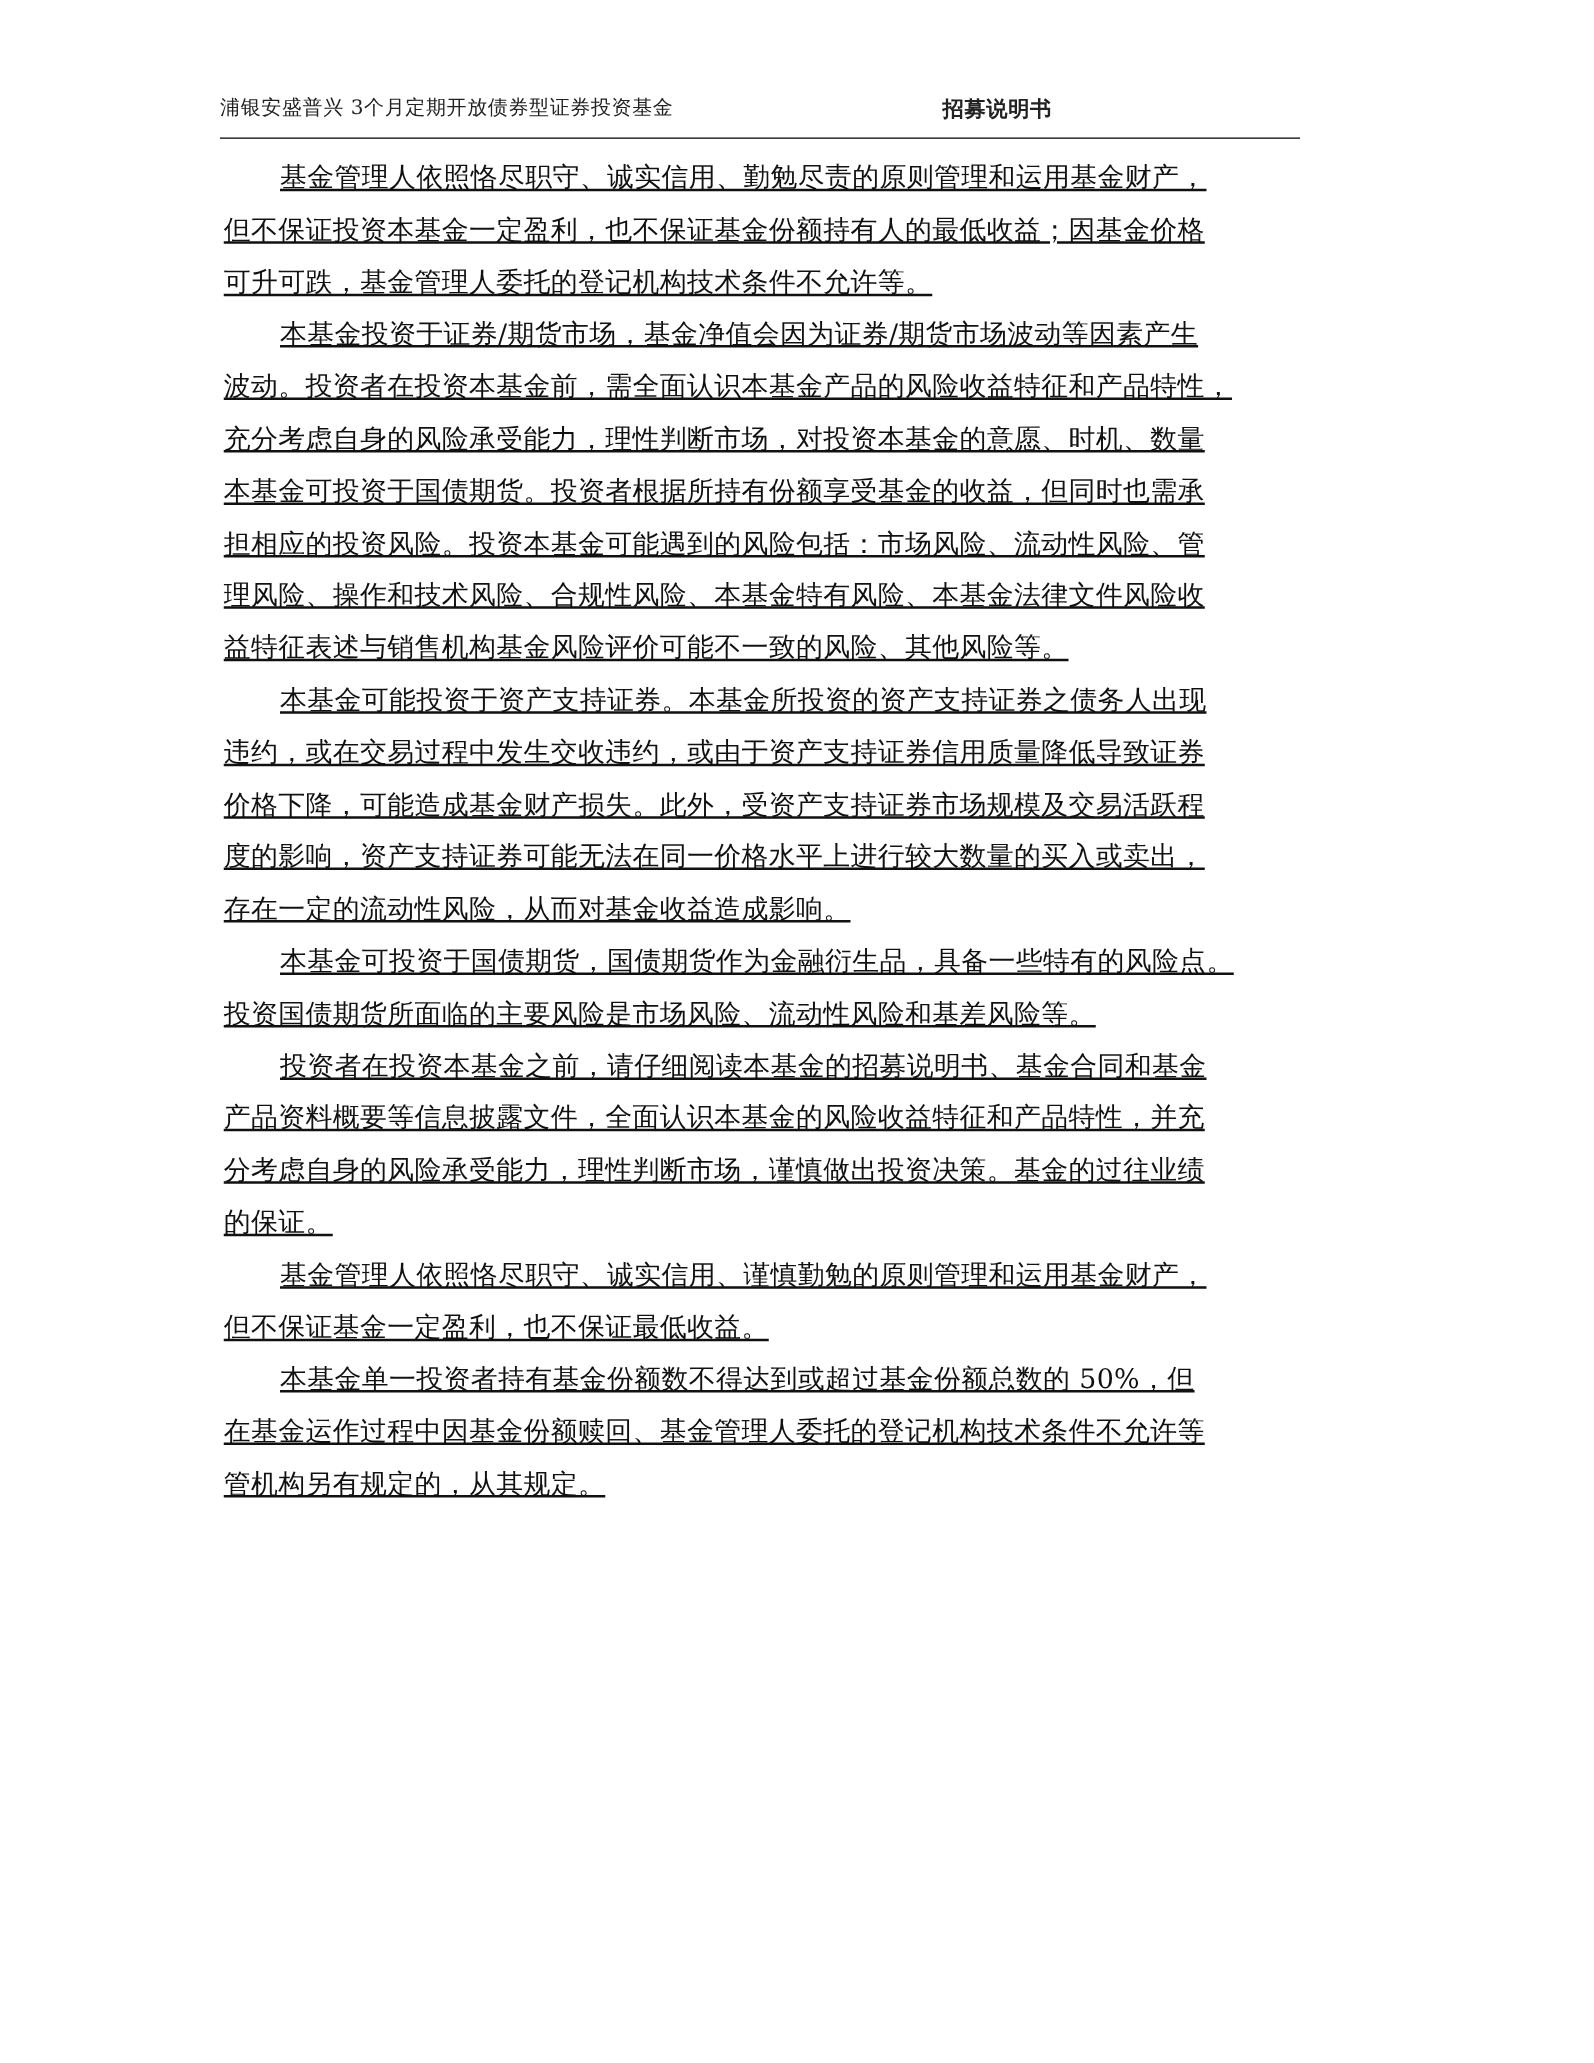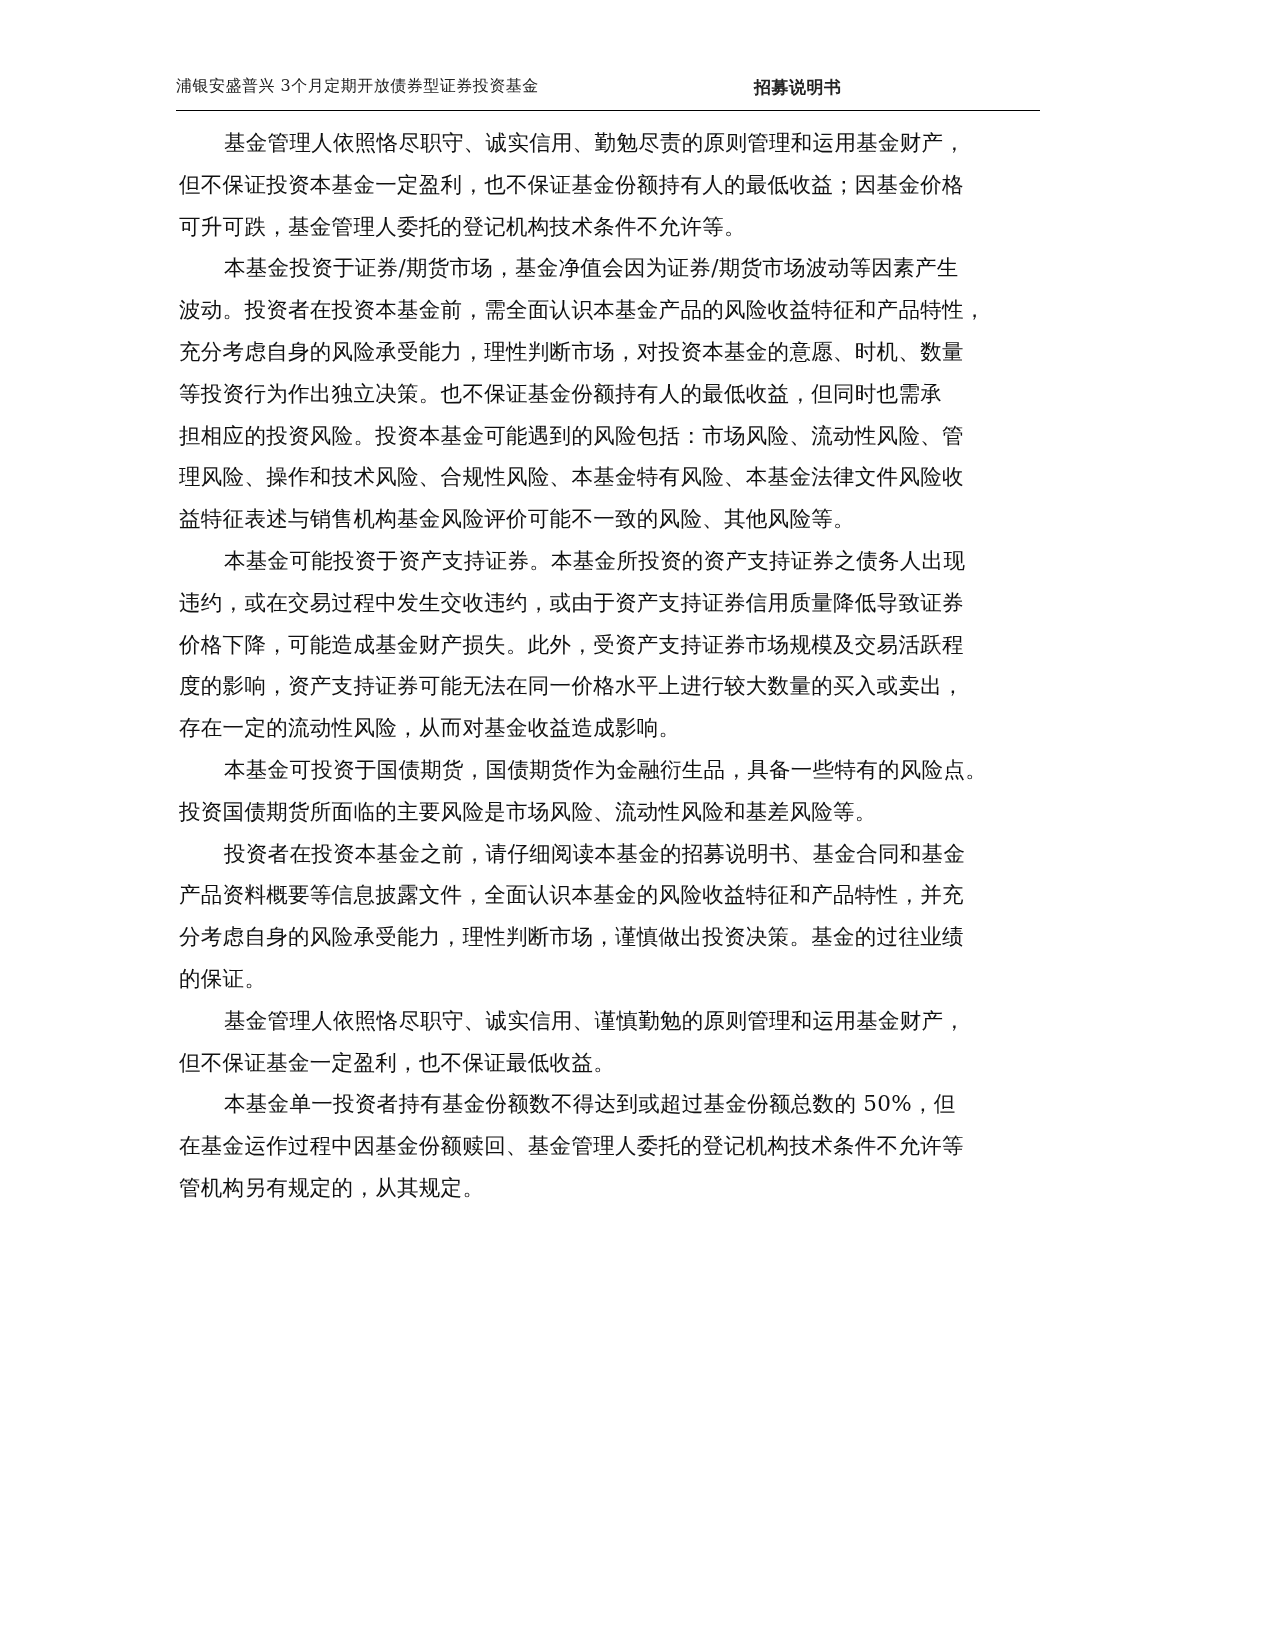--- a/index.html
+++ b/index.html
@@ -3,21 +3,21 @@
   <meta charset="utf-8">
   <style>
     html, body { margin: 0; padding: 0; background: #ffffff; }
     body { width: 1275px; height: 1650px; position: relative; overflow: hidden;
            font-family: "DejaVu Serif", "Liberation Serif", serif; color: #111111; }
     .header { position: absolute; left: 176px; top: 72px; width: 864px; height: 40px; }
     .header-left { position: absolute; left: 0; top: 4px; font-size: 16px; color: #222; letter-spacing: 0.5px; }
     .header-right { position: absolute; left: 578px; top: 4px; font-size: 17px; color: #222; letter-spacing: 0.5px; font-weight: bold; }
     .header-rule { position: absolute; left: 0; top: 38px; width: 864px; height: 0; border-top: 1.5px solid #000; }
     .body-text { position: absolute; left: 179px; top: 122px; width: 870px; }
-    .para { margin: 0; }
+    .para { margin: 0; text-decoration: underline; }
     .line { display: block; height: 41.8px; line-height: 41.8px; font-size: 21.5px; white-space: nowrap; letter-spacing: 0.3px; }
     .line.indent { padding-left: 45px; }
   </style>
 </head>
 <body>
 
 <div class="header">
   <span class="header-left">浦银安盛普兴 3个月定期开放债券型证券投资基金</span>
   <span class="header-right">招募说明书</span>
   <div class="header-rule"></div>
@@ -26,21 +26,21 @@
 <div class="body-text">
   <div class="para">
     <span class="line indent">基金管理人依照恪尽职守、诚实信用、勤勉尽责的原则管理和运用基金财产，</span>
     <span class="line">但不保证投资本基金一定盈利，也不保证基金份额持有人的最低收益；因基金价格</span>
     <span class="line">可升可跌，基金管理人委托的登记机构技术条件不允许等。</span>
   </div>
   <div class="para">
     <span class="line indent">本基金投资于证券/期货市场，基金净值会因为证券/期货市场波动等因素产生</span>
     <span class="line">波动。投资者在投资本基金前，需全面认识本基金产品的风险收益特征和产品特性，</span>
     <span class="line">充分考虑自身的风险承受能力，理性判断市场，对投资本基金的意愿、时机、数量</span>
-    <span class="line">等投资行为作出独立决策。也不保证基金份额持有人的最低收益，但同时也需承</span>
+    <span class="line">本基金可投资于国债期货。投资者根据所持有份额享受基金的收益，但同时也需承</span>
     <span class="line">担相应的投资风险。投资本基金可能遇到的风险包括：市场风险、流动性风险、管</span>
     <span class="line">理风险、操作和技术风险、合规性风险、本基金特有风险、本基金法律文件风险收</span>
     <span class="line">益特征表述与销售机构基金风险评价可能不一致的风险、其他风险等。</span>
   </div>
   <div class="para">
     <span class="line indent">本基金可能投资于资产支持证券。本基金所投资的资产支持证券之债务人出现</span>
     <span class="line">违约，或在交易过程中发生交收违约，或由于资产支持证券信用质量降低导致证券</span>
     <span class="line">价格下降，可能造成基金财产损失。此外，受资产支持证券市场规模及交易活跃程</span>
     <span class="line">度的影响，资产支持证券可能无法在同一价格水平上进行较大数量的买入或卖出，</span>
     <span class="line">存在一定的流动性风险，从而对基金收益造成影响。</span>

